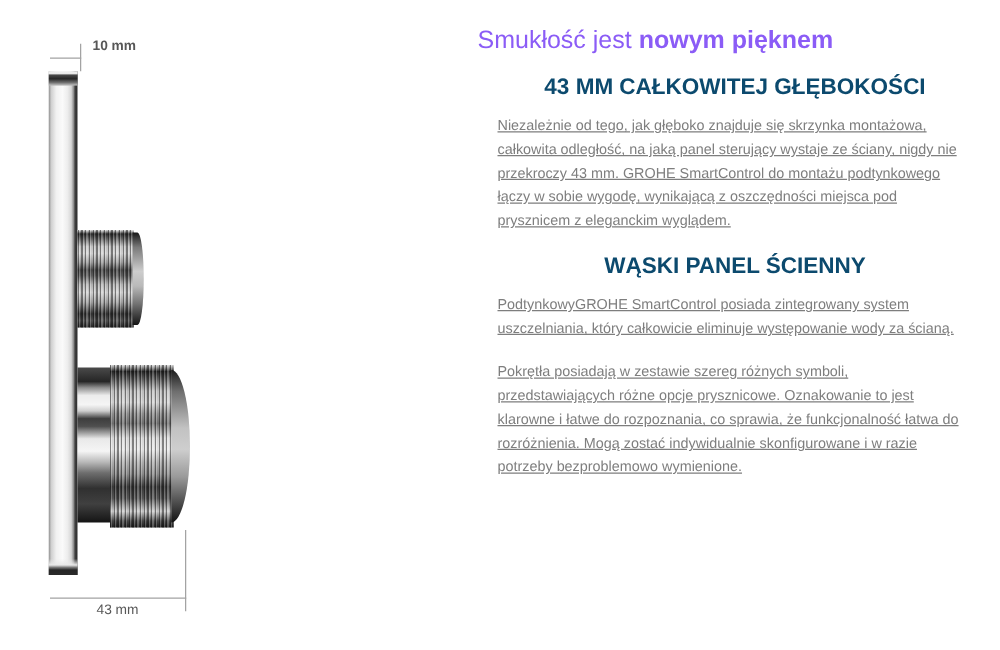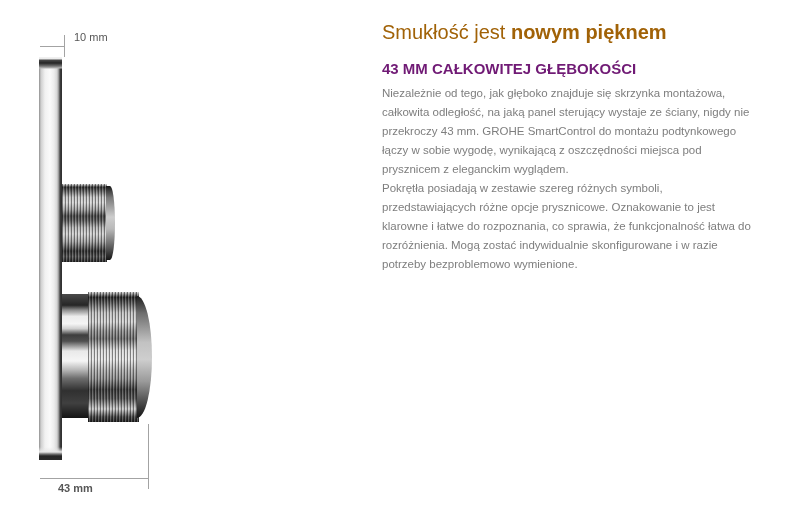--- a/index.html
+++ b/index.html
@@ -6,21 +6,21 @@
   .stage{
     position:relative;width:800px;height:520px;background:#ffffff;overflow:hidden;
     font-family:"Liberation Sans",sans-serif;
   }
   
   .abs{position:absolute;}
   .dim-line{background:#a3a3a3;}
   .dim-label{font-size:11px;color:#575757;white-space:nowrap;}
   .dim-hline-top{left:40px;top:46px;width:25px;height:1px;}
   .dim-vtick-top{left:64px;top:35px;width:1px;height:22px;}
-  .dim-label-top{left:74px;top:31px;}
+  .dim-label-top{left:74px;top:31px;font-weight:bold;}
   .panel{
     left:39px;top:57px;width:23px;height:403px;
     background:linear-gradient(90deg,#8f8f8f 0px,#cfcfcf 2px,#f1f1f1 6px,#fafafa 11px,#ededed 15px,#d6d6d6 18px,#8a8a8a 20px,#3f3f3f 21px,#2c2c2c 23px);
   }
   .panel-cap-top{
     position:absolute;top:0;left:0;right:0;height:12px;
     background:linear-gradient(180deg,#f2f2f2 0px,#e9e9e9 2px,#4a4a4a 3px,#262626 6px,#6f6f6f 9px,#b5b5b5 11px,rgba(255,255,255,0) 12px);
   }
   .panel-cap-bottom{
     position:absolute;bottom:0;left:0;right:0;height:13px;
@@ -46,27 +46,27 @@
   .knob-bottom-grip{
     left:88px;top:292px;width:51px;height:130px;
     --bands:linear-gradient(180deg,#dcdcdc 0%,#181818 4%,#5c5c5c 9%,#c4c4c4 16%,#d8d8d8 23%,#8e8e8e 30%,#6a6a6a 36%,#e0e0e0 45%,#ececec 52%,#b0b0b0 60%,#8a8a8a 67%,#2e2e2e 75%,#4e4e4e 82%,#cfcfcf 90%,#3a3a3a 96%,#101010 100%);
   }
   .knob-bottom-cap{
     left:137px;top:296px;width:15px;height:122px;border-radius:0 15px 15px 0/0 61px 61px 0;
     background:linear-gradient(180deg,#1c1c1c 0%,#6e6e6e 14%,#c2c2c2 38%,#cecece 52%,#9a9a9a 70%,#565656 85%,#121212 100%);
   }
   .dim-vtick-bottom{left:148px;top:424px;width:1px;height:65px;}
   .dim-hline-bottom{left:40px;top:478px;width:109px;height:1px;}
-  .dim-label-bottom{left:58px;top:482px;width:72px;font-weight:bold;}
+  .dim-label-bottom{left:58px;top:482px;width:72px;text-align:center;}
   
   .content{position:absolute;left:382px;top:0;width:412px;}
-  .title{margin:20px 0 0;font-size:20px;line-height:24px;font-weight:400;color:#a16207;letter-spacing:0;}
+  .title{margin:20px 0 0;font-size:20px;line-height:24px;font-weight:400;color:#8b5cf6;letter-spacing:0;}
   .title strong{font-weight:700;}
-  .section h2{margin:18px 0 8px;font-size:15px;line-height:14px;font-weight:700;color:#701a75;}
-  .section p{margin:0;font-size:11.5px;line-height:19px;color:#7e7e7e;white-space:pre-line;}
+  .section h2{margin:18px 0 8px;font-size:18px;line-height:14px;font-weight:700;color:#0c4a6e;text-align:center;}
+  .section p{margin:16px;font-size:11.5px;line-height:19px;color:#7e7e7e;white-space:pre-line;text-decoration:underline;}
 </style>
 </head>
 <body>
 
 <div class="stage">
 
   <div>
     <div class="abs dim-line dim-hline-top"></div>
     <div class="abs dim-line dim-vtick-top"></div>
     <div class="abs dim-label dim-label-top">10 mm</div>
@@ -94,23 +94,26 @@
     <div class="section">
       <h2>43 MM CAŁKOWITEJ GŁĘBOKOŚCI</h2>
       <p>Niezależnie od tego, jak głęboko znajduje się skrzynka montażowa,
 całkowita odległość, na jaką panel sterujący wystaje ze ściany, nigdy nie
 przekroczy 43 mm. GROHE SmartControl do montażu podtynkowego
 łączy w sobie wygodę, wynikającą z oszczędności miejsca pod
 prysznicem z eleganckim wyglądem.</p>
     </div>
 
     <div class="section">
+      <h2>WĄSKI PANEL ŚCIENNY</h2>
     </div>
 
     <div class="section">
+      <p>PodtynkowyGROHE SmartControl posiada zintegrowany system
+uszczelniania, który całkowicie eliminuje występowanie wody za ścianą.</p>
     </div>
 
     <div class="section">
       <p>Pokrętła posiadają w zestawie szereg różnych symboli,
 przedstawiających różne opcje prysznicowe. Oznakowanie to jest
 klarowne i łatwe do rozpoznania, co sprawia, że funkcjonalność łatwa do
 rozróżnienia. Mogą zostać indywidualnie skonfigurowane i w razie
 potrzeby bezproblemowo wymienione.</p>
     </div>
   </div>

